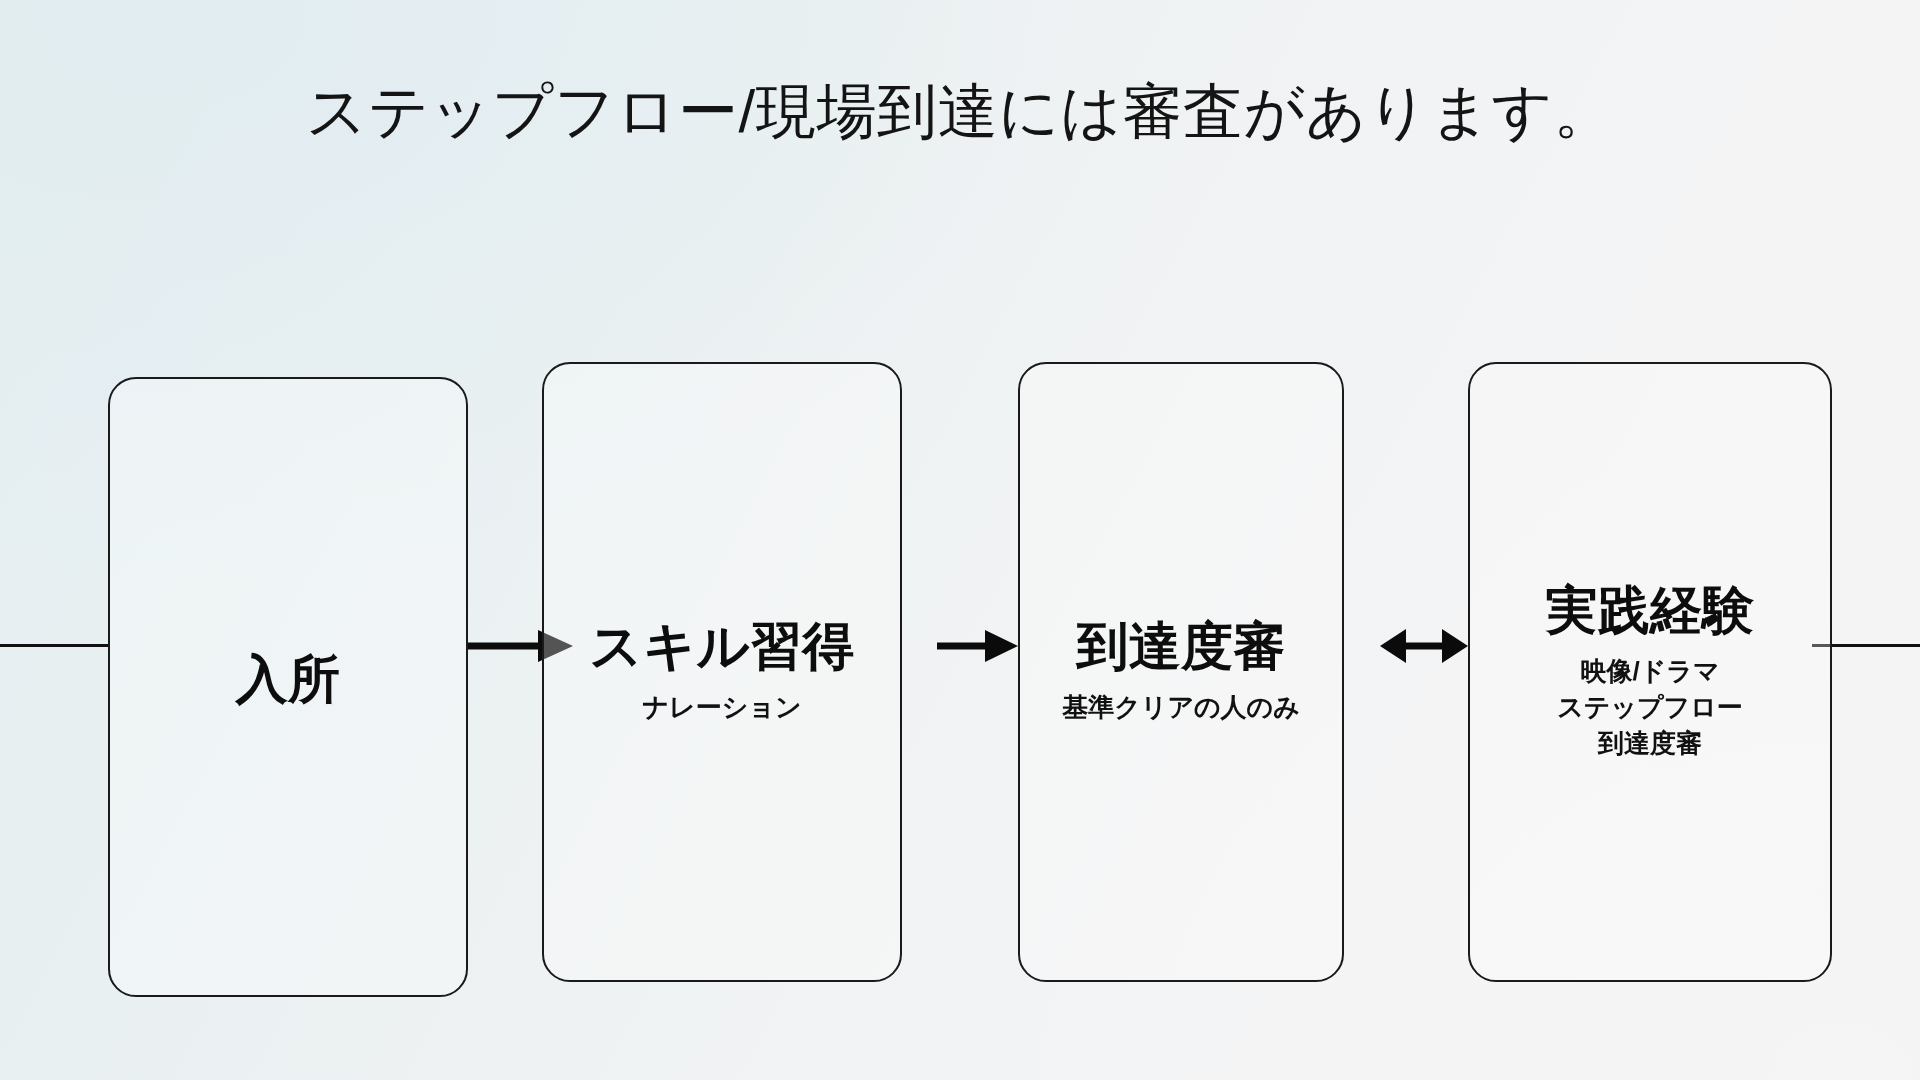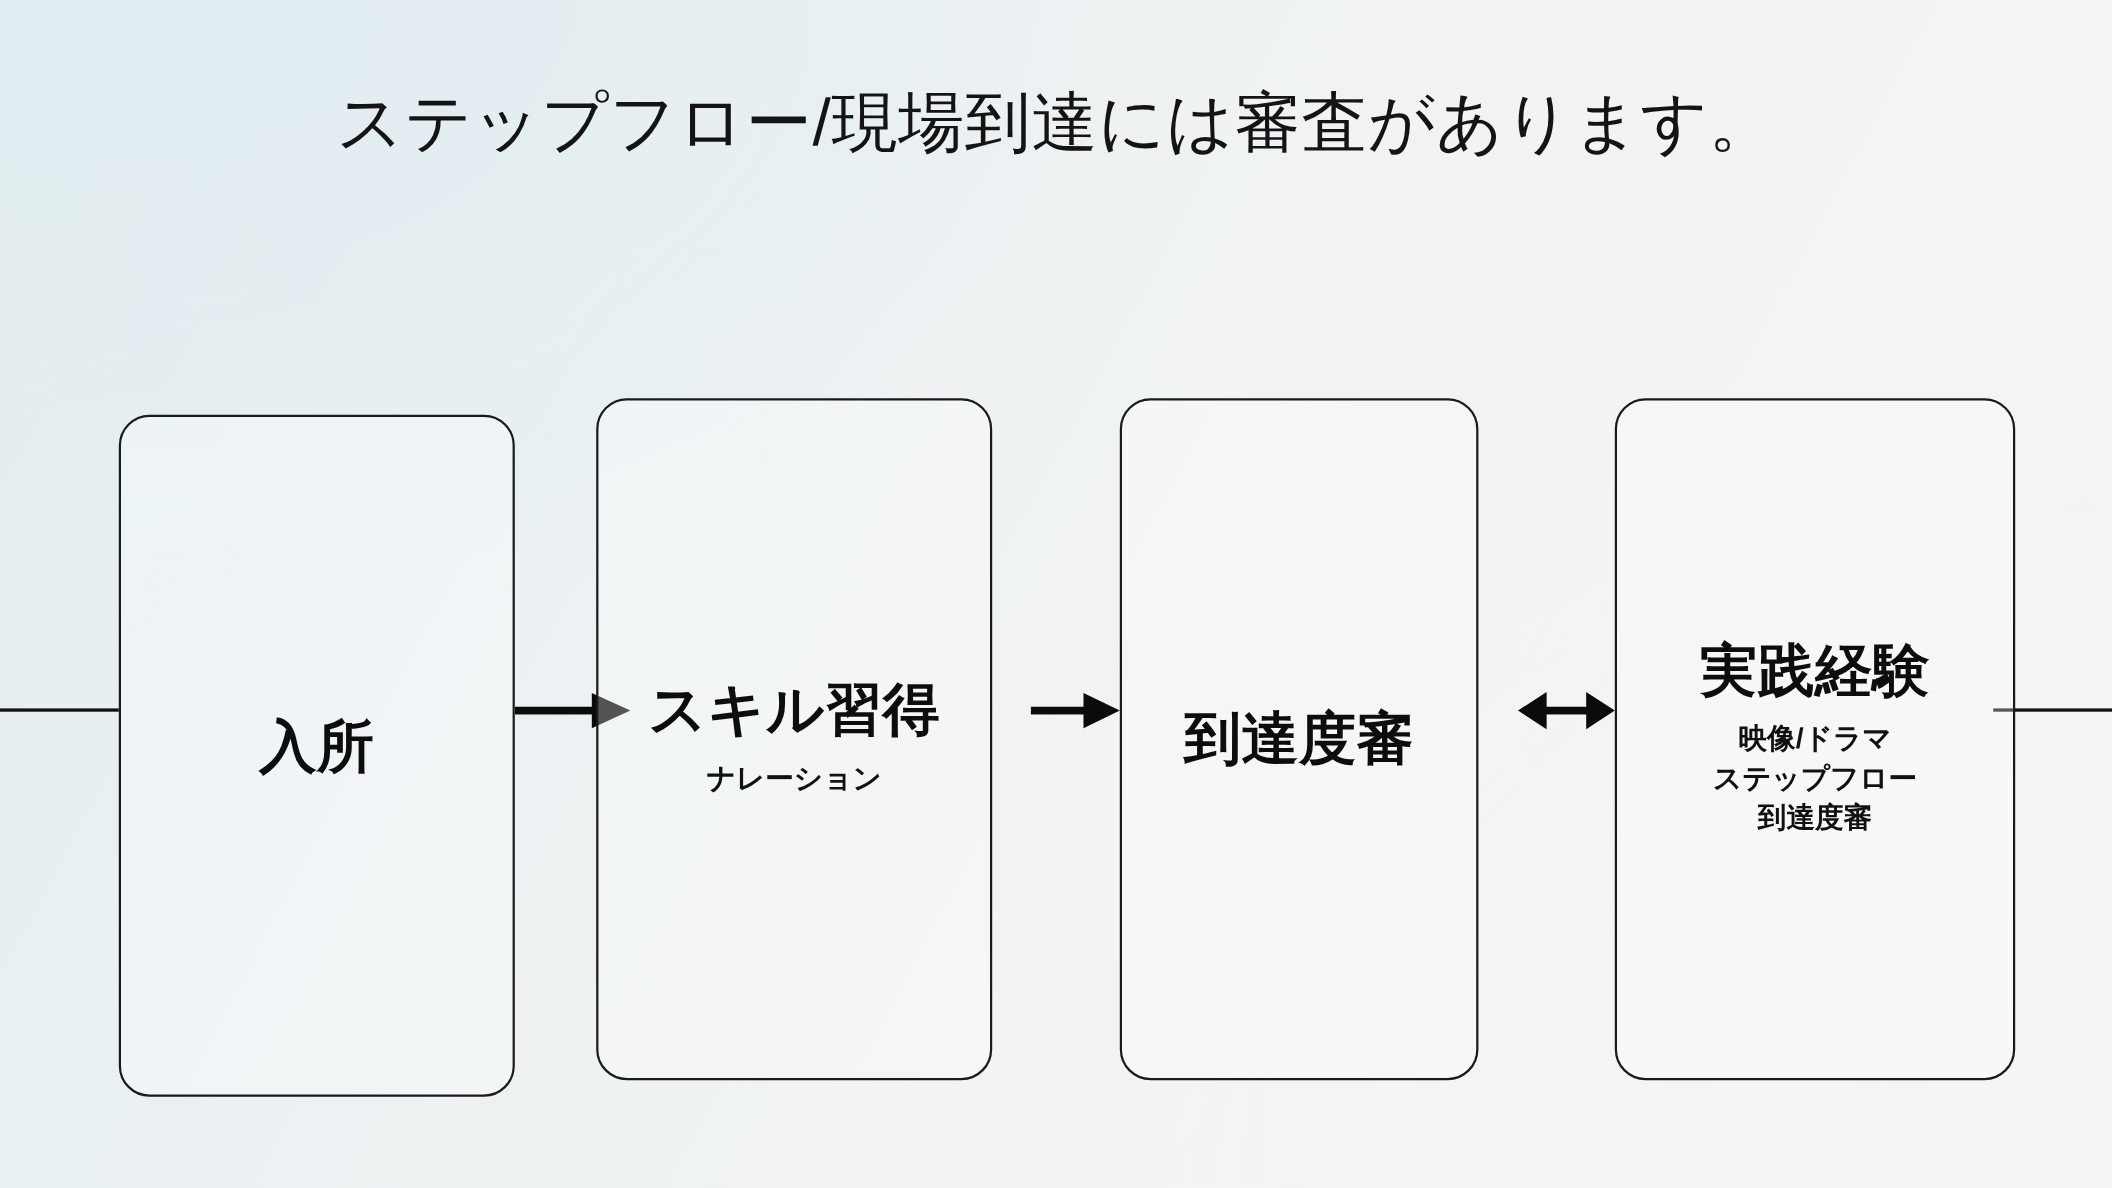--- a/index.html
+++ b/index.html
@@ -147,20 +147,23 @@
 
     <div class="conn conn-2">
       <svg width="81" height="52" viewBox="0 0 81 52">
         <rect x="0" y="22.5" width="56" height="7" fill="#0b0b0b"></rect>
         <polygon points="48,10 81,26 48,42" fill="#0b0b0b"></polygon>
       </svg>
     </div>
 
     <div class="node node-3">
       <div class="node-title">到達度審</div>
+      <div class="node-subs">
+        <div class="node-sub">基準クリアの人のみ</div>
+      </div>
     </div>
 
     <div class="conn conn-3">
       <svg width="88" height="52" viewBox="0 0 88 52">
         <rect x="18" y="22.5" width="52" height="7" fill="#0b0b0b"></rect>
         <polygon points="26,9 26,43 0,26" fill="#0b0b0b"></polygon>
         <polygon points="62,9 62,43 88,26" fill="#0b0b0b"></polygon>
       </svg>
     </div>
 

